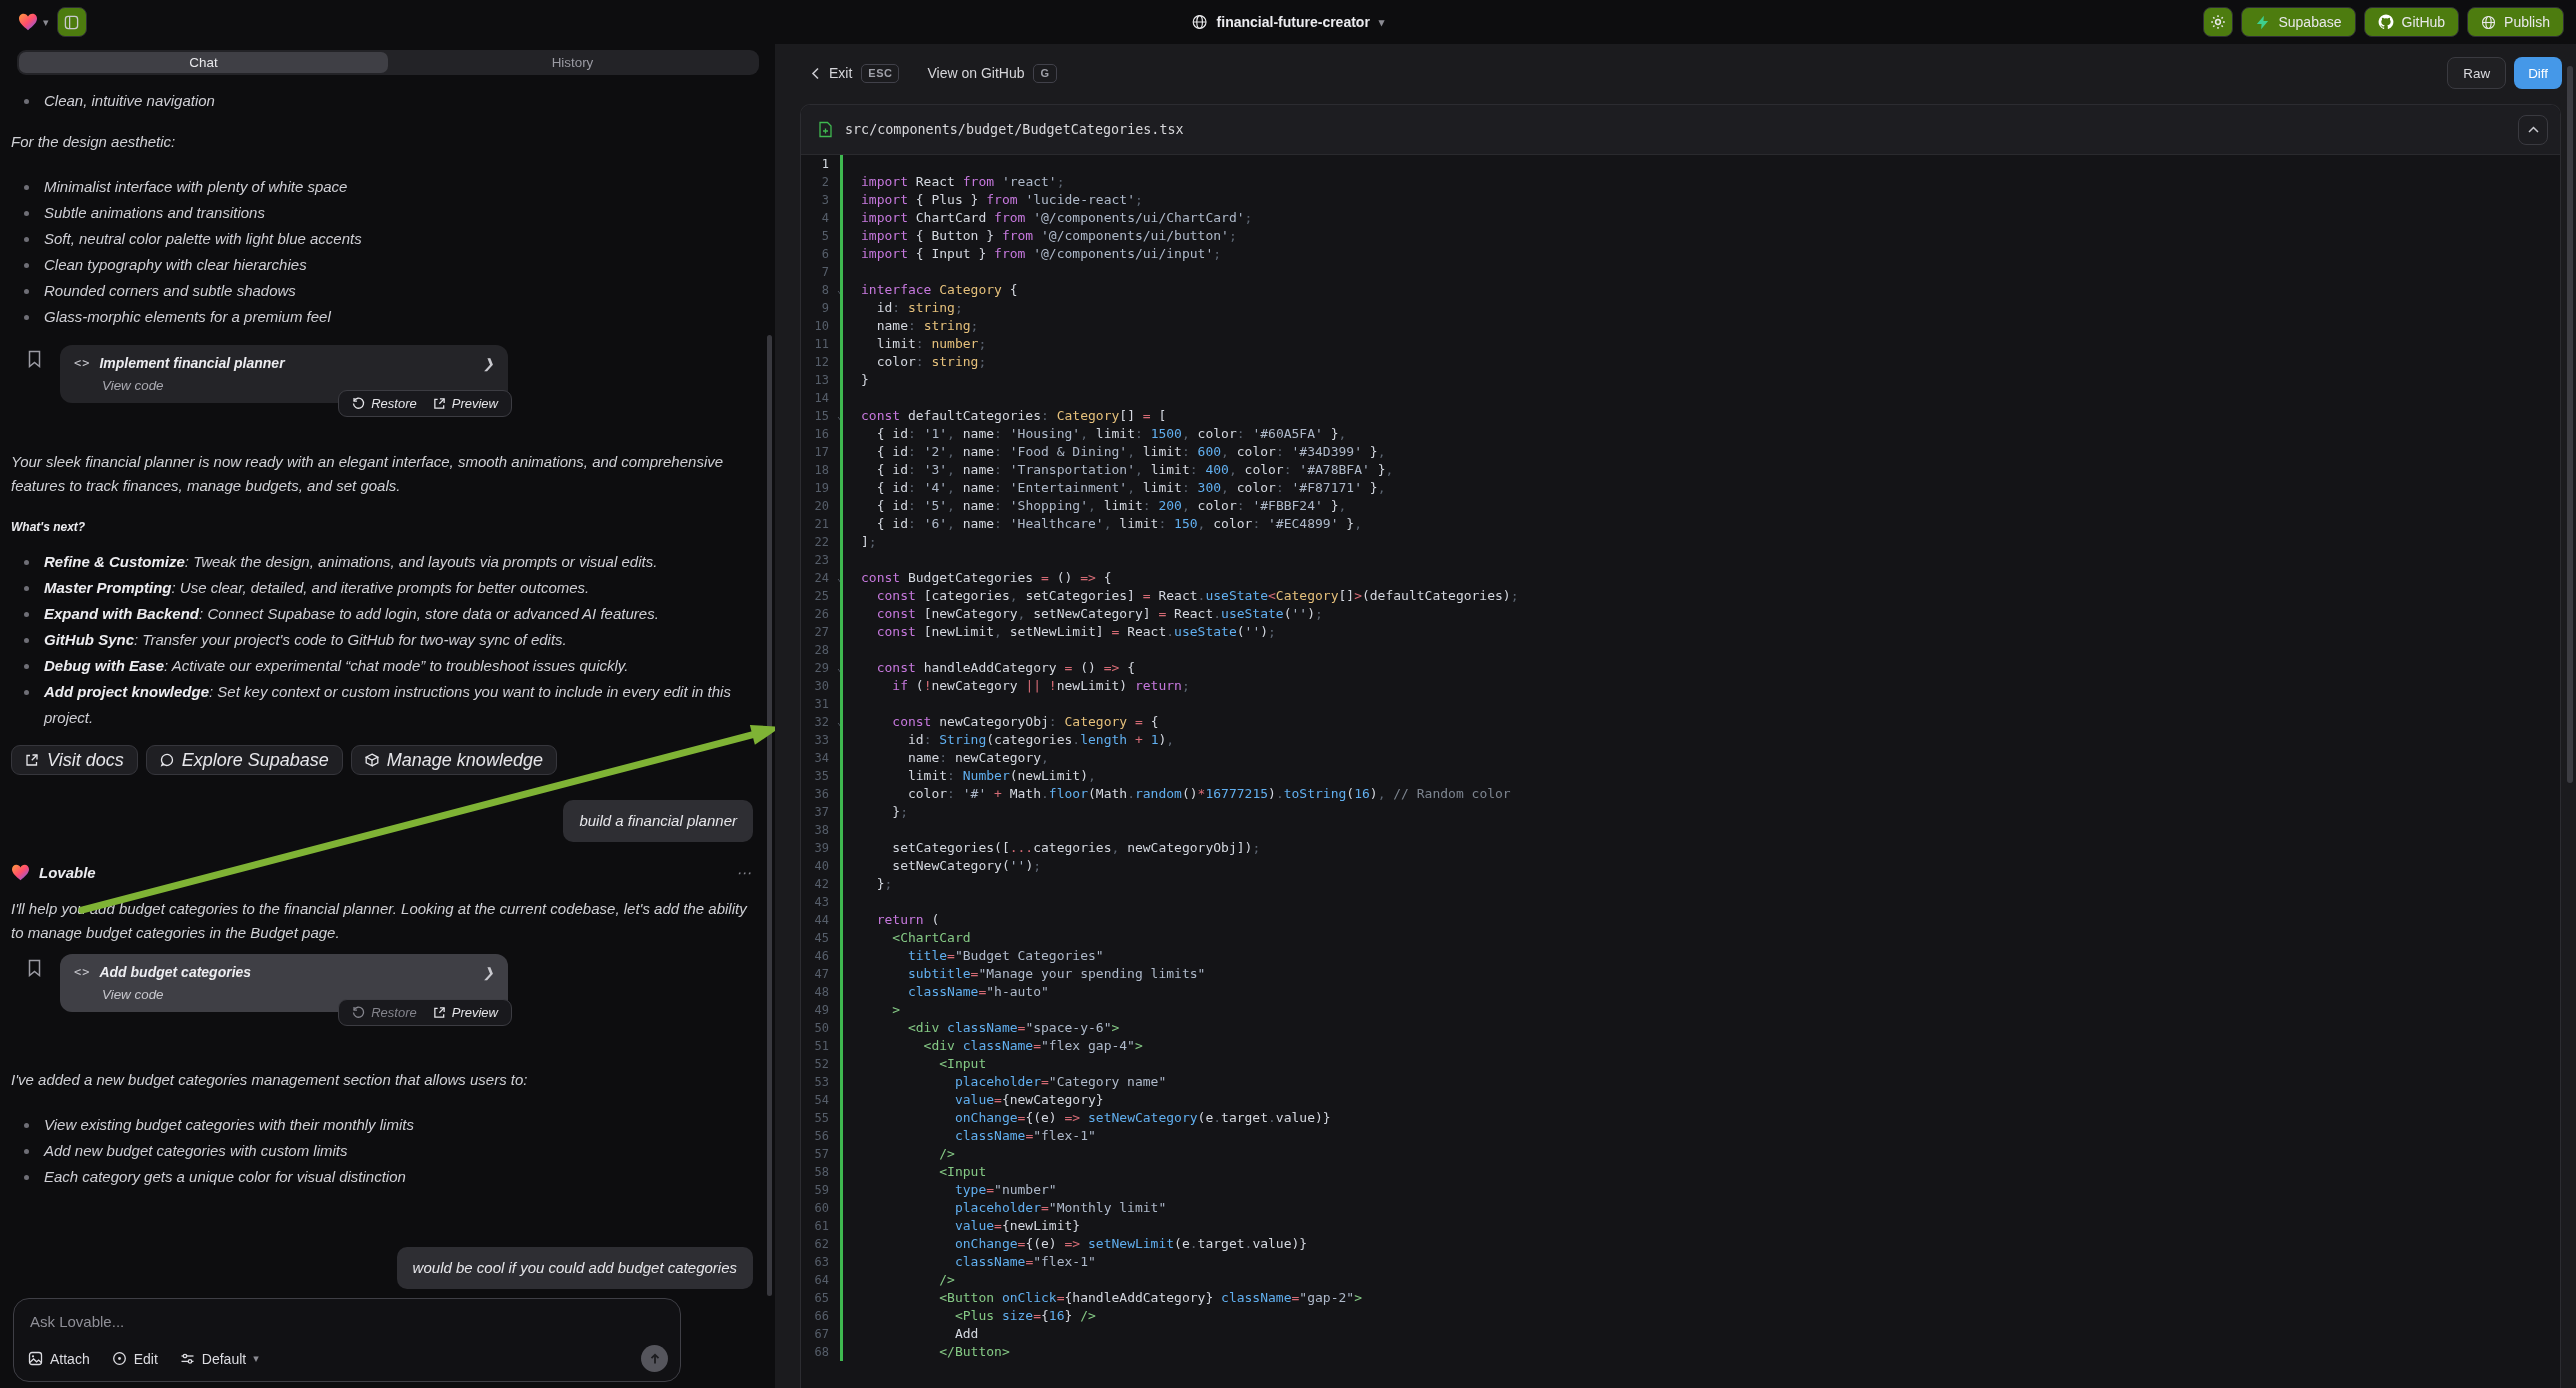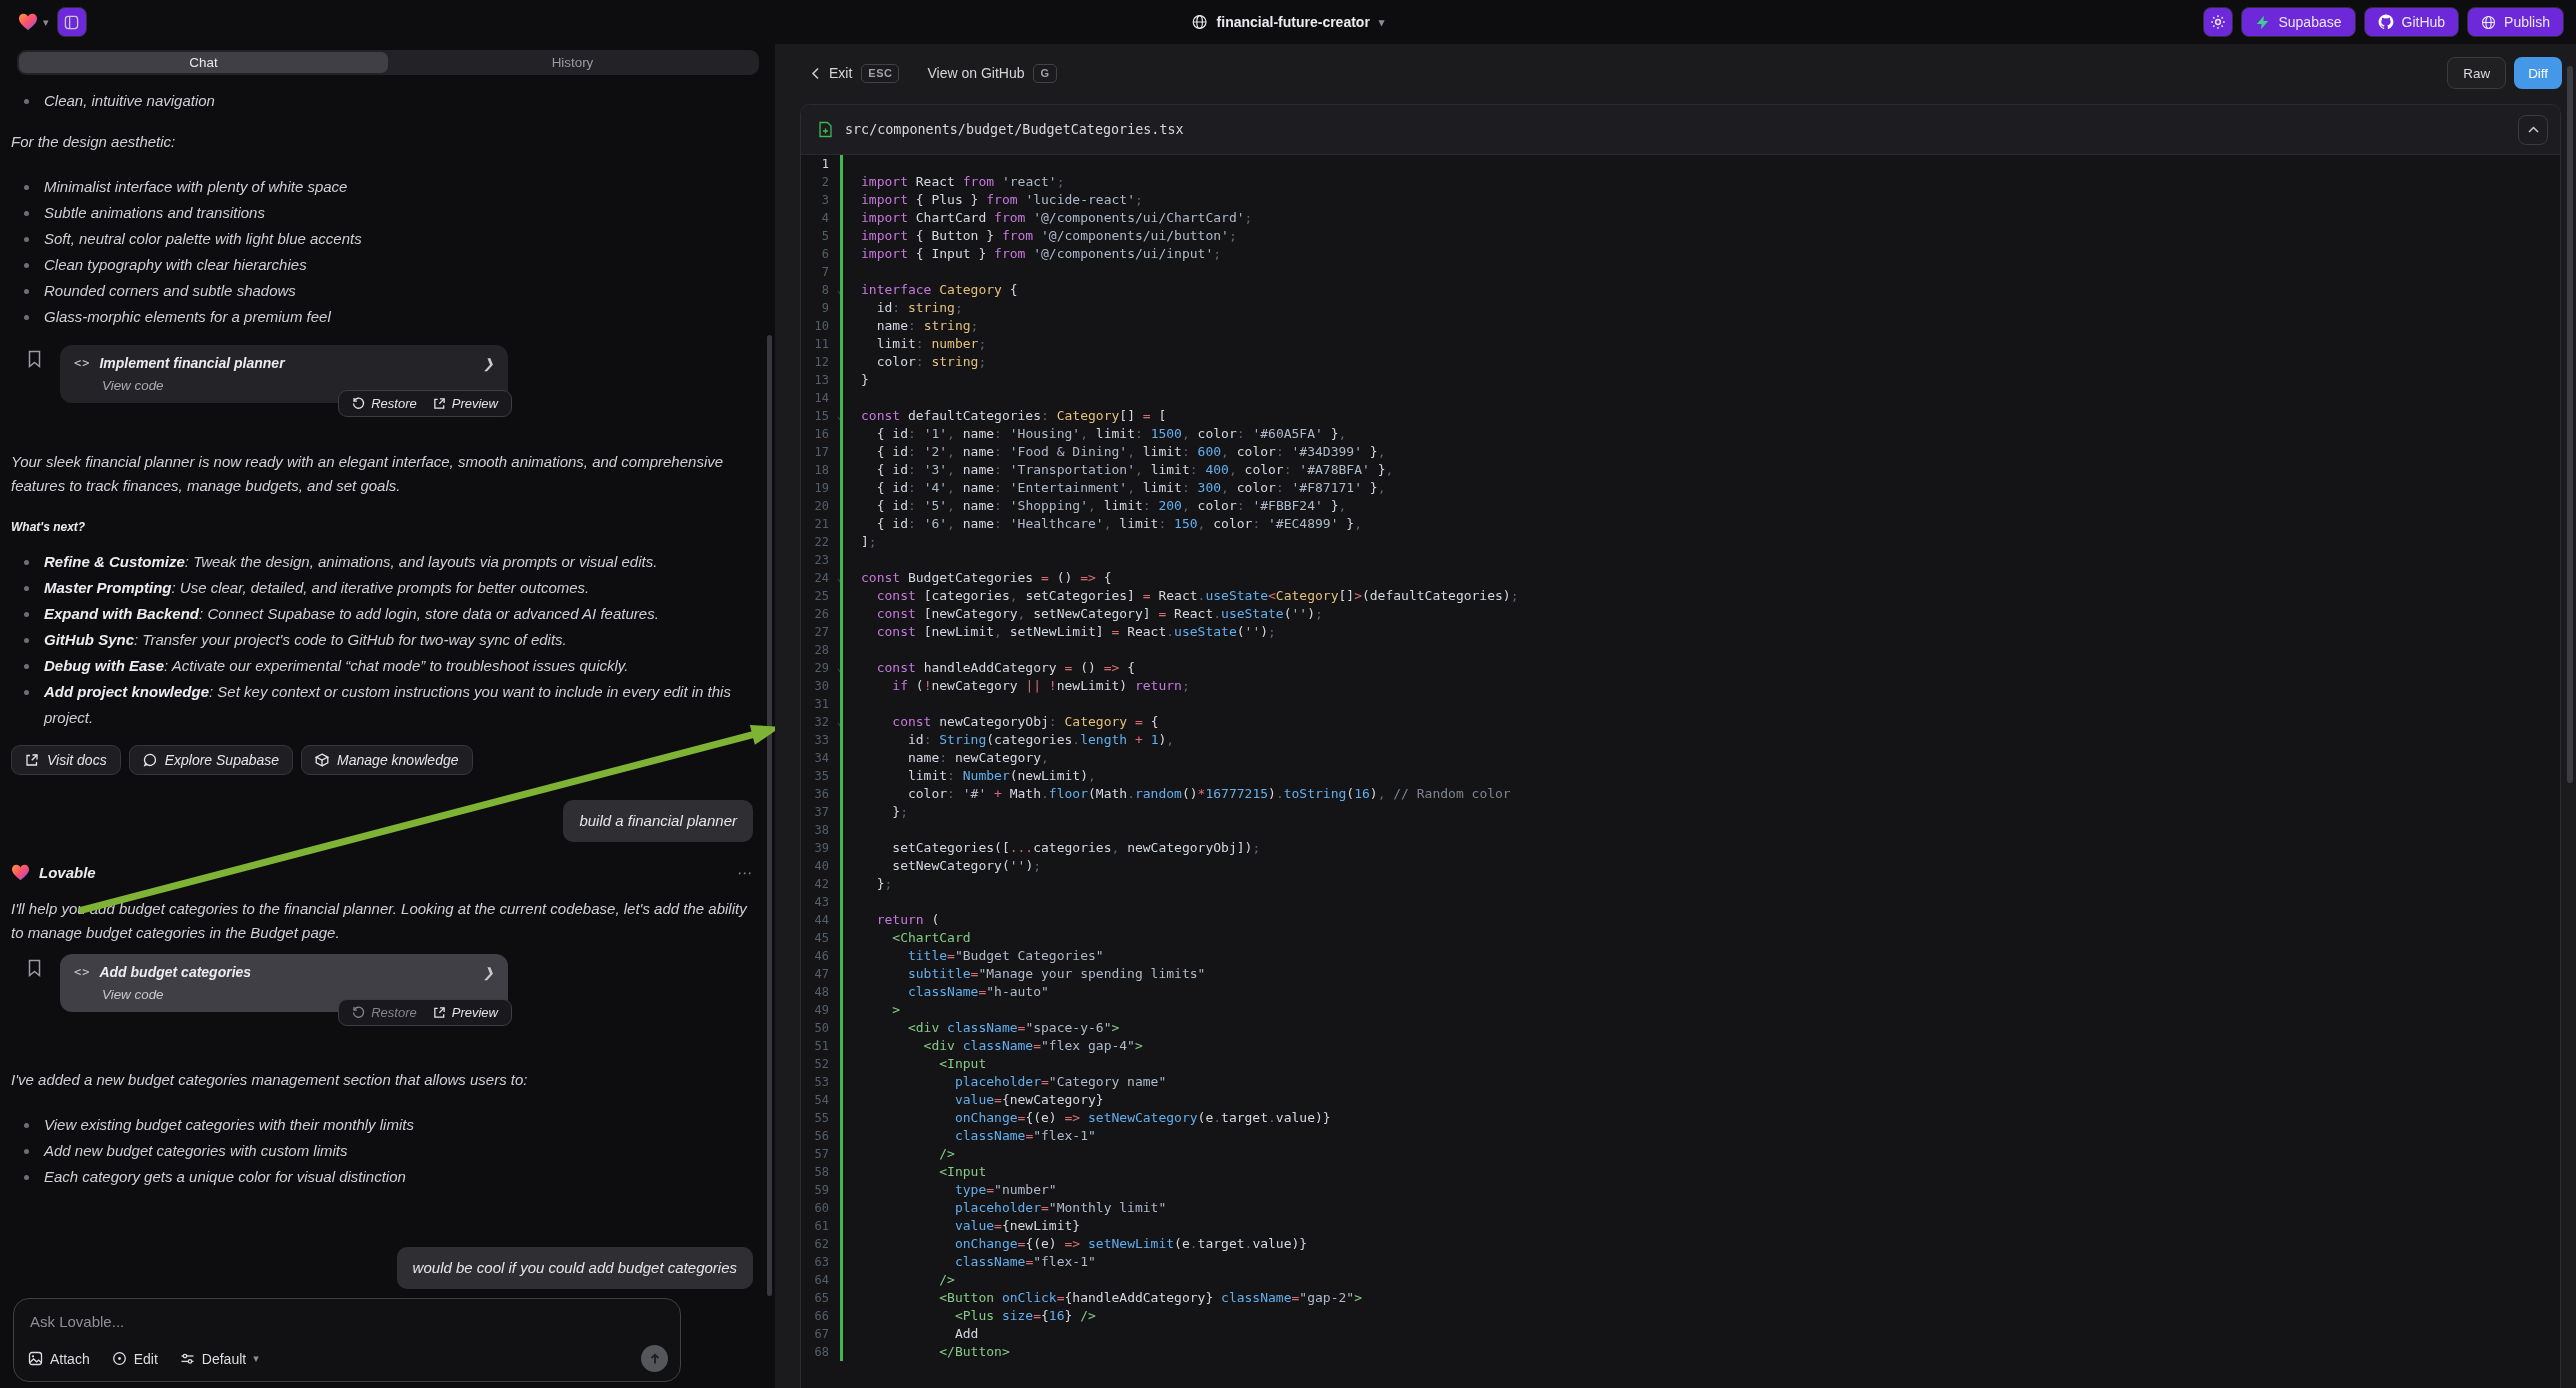--- a/index.html
+++ b/index.html
@@ -8,21 +8,21 @@
   .stage { position:absolute; inset:0; width:2576px; height:1388px; }
 
   
   .topbar { position:absolute; left:0; top:0; width:2576px; height:44px; background:#0d0d0f;
             display:flex; align-items:center; }
   .tb-left { display:flex; align-items:center; gap:8px; padding-left:18px; }
   .tb-center { position:absolute; left:50%; transform:translateX(-50%); display:flex; align-items:center; gap:9px;
                color:#ececf0; font-size:14px; font-weight:600; }
   .tb-right { margin-left:auto; display:flex; align-items:center; gap:8px; padding-right:12px; }
   .tb-btn { height:30px; display:flex; align-items:center; gap:8px; padding:0 13px; border:1px solid #2f2f35;
-            border-radius:8px; background:#6d28d9; color:#e8e8ea; font-size:14px; font-weight:500; cursor:pointer; }
+            border-radius:8px; background:#4d7c0f; color:#e8e8ea; font-size:14px; font-weight:500; cursor:pointer; }
   .tb-iconbtn { width:30px; justify-content:center; padding:0; }
   .chev { color:#8b8b93; font-size:11px; }
 
   
   .chat-panel { position:absolute; left:0; top:44px; width:775px; bottom:0; background:#0d0d0f; }
   .tabbar { position:absolute; top:6px; left:17px; width:742px; height:25px; background:#232327; border-radius:9px;
             display:flex; padding:2px; }
   .tab { flex:1; display:flex; align-items:center; justify-content:center; font-size:13.4px; color:#9a9aa2;
          border-radius:7px; cursor:pointer; }
   .tab.active { background:#3f3f45; color:#e9e9ec; }
@@ -49,21 +49,21 @@
   .vc-chevron { margin-left:auto; color:#c9c9cf; font-size:13px; }
   .vc-viewcode { margin-top:7px; padding-left:28px; font-size:13.4px; color:#a9a9b1; cursor:pointer; }
   .vc-chip { position:absolute; right:-4px; bottom:-14px; height:27px; display:flex; align-items:center; gap:16px;
              background:#19191d; border:1px solid #3c3c42; border-radius:9px; padding:0 13px; z-index:4; }
   .chip-item { display:flex; align-items:center; gap:6px; font-size:13px; color:#e4e4e8; cursor:pointer; }
   .chip-item.dim { color:#84848c; }
   .chip-item.dim svg { stroke:#84848c; }
 
   .actions-row { display:flex; gap:8px; }
   .action-btn { height:30px; display:flex; align-items:center; gap:8px; padding:0 13px; background:#1f1f23;
-                border:1px solid #36363c; border-radius:9px; color:#e6e6ea; font-size:14px; cursor:pointer; }
+                border:1px solid #36363c; border-radius:9px; color:#e6e6ea; font-size:18px; cursor:pointer; }
 
   .bubble { margin-left:auto; width:max-content; max-width:597px; background:#2e2e33; border-radius:10px;
             padding:11px 16px; color:#e6e6ea; font-size:15px; line-height:20px; }
 
   .lovable-row { display:flex; align-items:flex-start; gap:9px; }
   .lovable-name { font-size:15px; font-weight:700; color:#ececf0; }
   .msg-menu { margin-left:auto; color:#84848c; font-size:15px; letter-spacing:2px; cursor:pointer; }
 
   .chat-input { position:absolute; left:13px; top:1254px; width:668px; height:84px; background:#111114;
                 border:1px solid #3f3f46; border-radius:16px; z-index:6; padding:14px 16px 10px 16px; }

